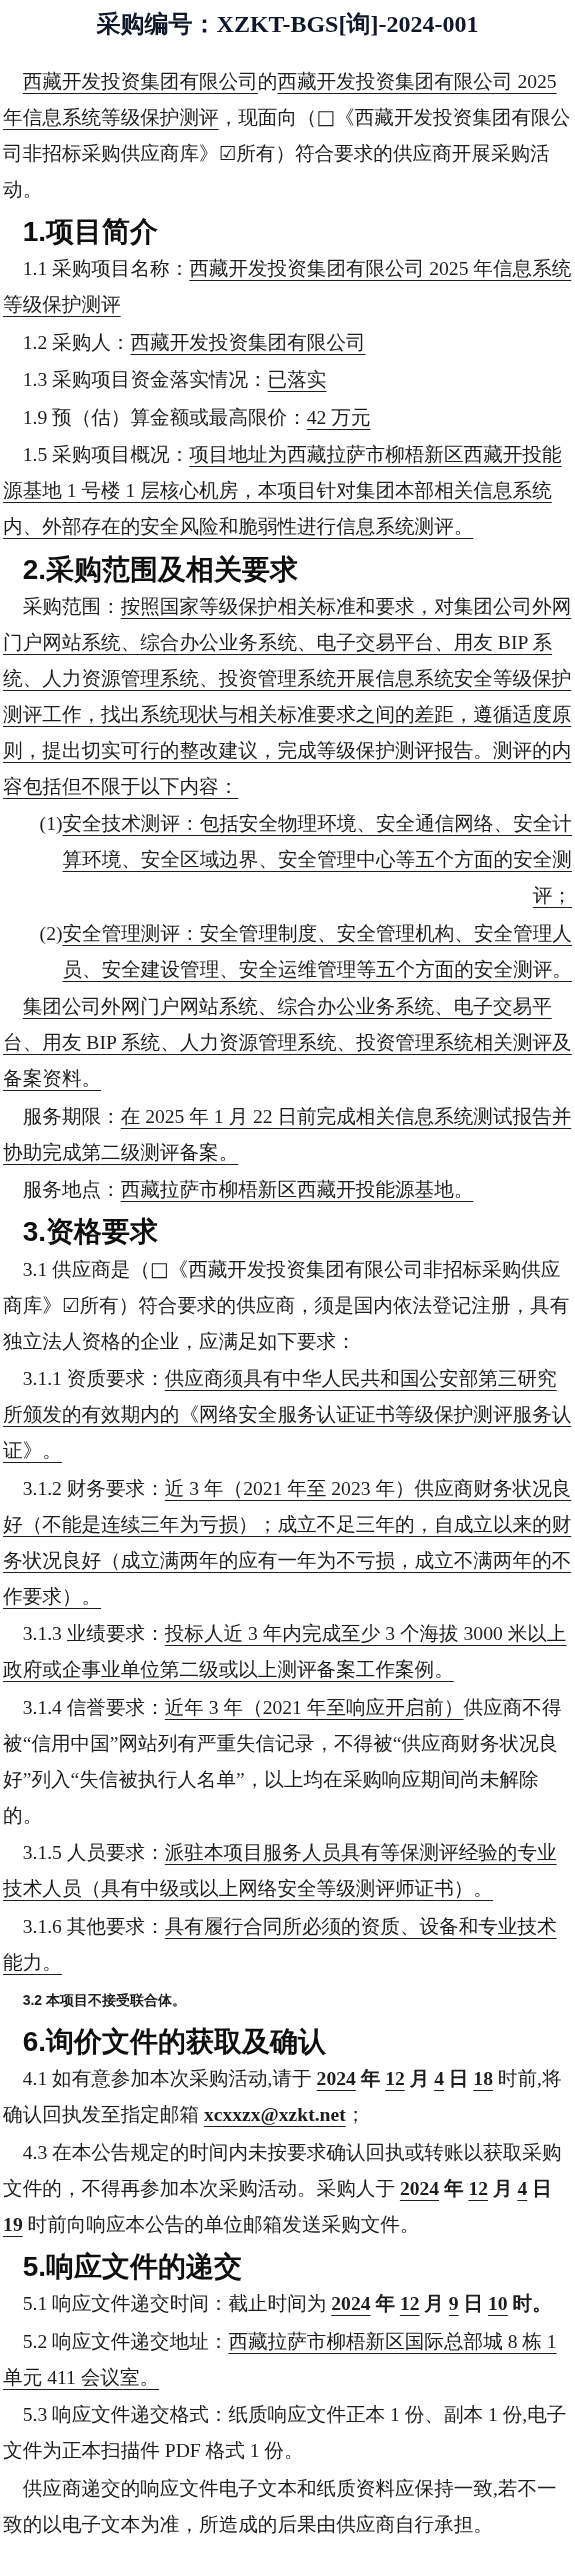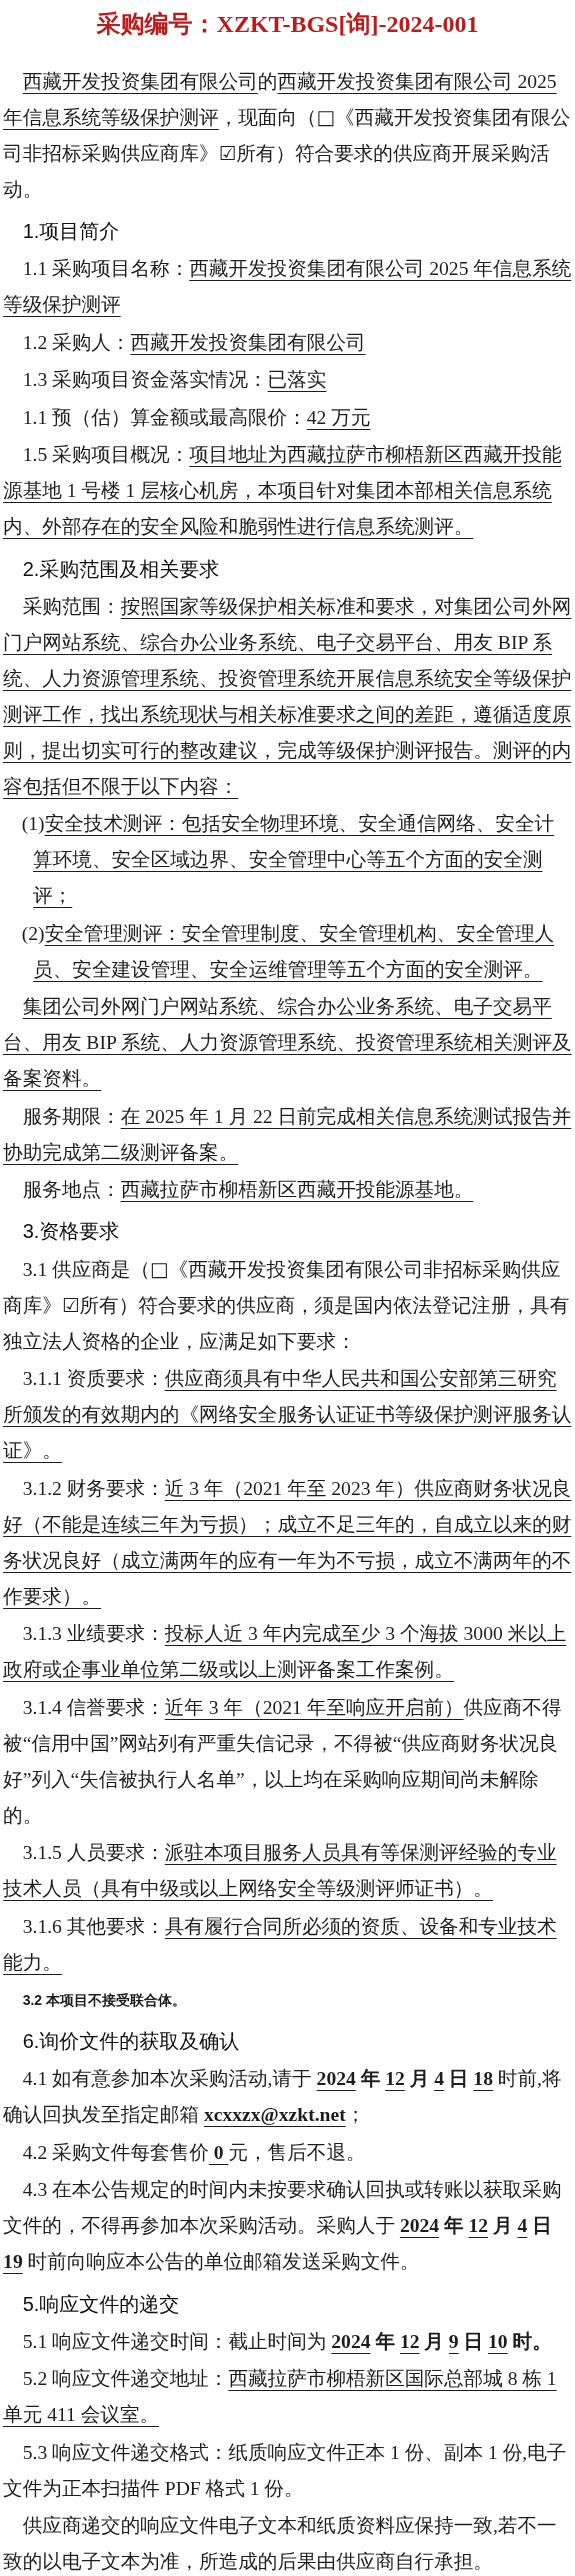--- a/index.html
+++ b/index.html
@@ -5,48 +5,48 @@
   html,body{margin:0;padding:0;background:#ffffff;}
   .page{
     width:576px; box-sizing:border-box; position:relative;
     padding:4.1px 4.1px 0 3.1px;
     font-family:"Liberation Serif","DejaVu Serif",serif;
     font-size:19.6px; line-height:36px; color:#1d1d1d;
     overflow:visible;
   }
   .doc-title{
     font-size:24px; line-height:32px; font-weight:bold; text-align:center;
-    color:#b91c1c; margin:4.1px 0 24px; text-indent:0;
+    color:#0f172a; margin:4.1px 0 24px; text-indent:0;
   }
   h2.h{
-    font-size:20px; line-height:33px; color:#0f0f0f;
-    font-family:"Liberation Sans","DejaVu Sans",sans-serif; font-weight:400;
+    font-size:28px; line-height:33px; color:#0f0f0f;
+    font-family:"Liberation Sans","DejaVu Sans",sans-serif; font-weight:700;
     margin:7.2px 0 3.1px; text-indent:19.6px;
   }
   p{margin:0 0 1.5px; text-indent:19.6px;}
-  p.sub{padding-left:30px; text-indent:-11.3px;}
+  p.sub{padding-left:30px; text-indent:-11.3px;text-align:right;}
   .u{text-decoration:underline; text-underline-offset:4.6px; text-decoration-thickness:1px;margin-top:12px;}
   .b{font-weight:bold;}
   .cb{font-family:"DejaVu Sans","Liberation Sans",sans-serif;}
   .bold-line{font-family:"Liberation Sans","DejaVu Sans",sans-serif;font-weight:700;font-size:14px;}
 </style>
 </head>
 <body>
 
 <div class="page">
 
   <h1 class="doc-title">采购编号：XZKT-BGS[询]-2024-001</h1>
 
   <p><span class="u">西藏开发投资集团有限公司</span><span>的</span><span class="u">西藏开发投资集团有限公司 2025 年信息系统等级保护测评</span><span>，现面向（</span><span class="cb">□</span><span>《西藏开发投资集团有限公司非招标采购供应商库》</span><span class="cb b">☑</span><span>所有）符合要求的供应商开展采购活动。</span></p>
 
   <h2 class="h">1.项目简介</h2>
   <p><span>1.1 采购项目名称：</span><span class="u">西藏开发投资集团有限公司 2025 年信息系统等级保护测评</span></p>
   <p><span>1.2 采购人：</span><span class="u">西藏开发投资集团有限公司</span></p>
   <p><span>1.3 采购项目资金落实情况：</span><span class="u">已落实</span></p>
-  <p><span>1.1 预（估）算金额或最高限价：</span><span class="u">42 万元</span></p>
+  <p><span>1.9 预（估）算金额或最高限价：</span><span class="u">42 万元</span></p>
   <p><span>1.5 采购项目概况：</span><span class="u">项目地址为西藏拉萨市柳梧新区西藏开投能源基地 1 号楼 1 层核心机房，本项目针对集团本部相关信息系统内、外部存在的安全风险和脆弱性进行信息系统测评。</span></p>
 
   <h2 class="h">2.采购范围及相关要求</h2>
   <p><span>采购范围：</span><span class="u">按照国家等级保护相关标准和要求，对集团公司外网门户网站系统、综合办公业务系统、电子交易平台、用友 BIP 系统、人力资源管理系统、投资管理系统开展信息系统安全等级保护测评工作，找出系统现状与相关标准要求之间的差距，遵循适度原则，提出切实可行的整改建议，完成等级保护测评报告。测评的内容包括但不限于以下内容：</span></p>
   <p class="sub"><span>(1)</span><span class="u">安全技术测评：包括安全物理环境、安全通信网络、安全计算环境、安全区域边界、安全管理中心等五个方面的安全测评；</span></p>
   <p class="sub"><span>(2)</span><span class="u">安全管理测评：安全管理制度、安全管理机构、安全管理人员、安全建设管理、安全运维管理等五个方面的安全测评。</span></p>
   <p><span class="u">集团公司外网门户网站系统、综合办公业务系统、电子交易平台、用友 BIP 系统、人力资源管理系统、投资管理系统相关测评及备案资料。</span></p>
   <p><span>服务期限：</span><span class="u">在 2025 年 1 月 22 日前完成相关信息系统测试报告并协助完成第二级测评备案。</span></p>
   <p><span>服务地点：</span><span class="u">西藏拉萨市柳梧新区西藏开投能源基地。</span></p>
 
@@ -55,21 +55,20 @@
   <p><span>3.1.1 资质要求：</span><span class="u">供应商须具有中华人民共和国公安部第三研究所颁发的有效期内的《网络安全服务认证证书等级保护测评服务认证》。</span></p>
   <p><span>3.1.2 财务要求：</span><span class="u">近 3 年（2021 年至 2023 年）供应商财务状况良好（不能是连续三年为亏损）；成立不足三年的，自成立以来的财务状况良好（成立满两年的应有一年为不亏损，成立不满两年的不作要求）。</span></p>
   <p><span>3.1.3 业绩要求：</span><span class="u">投标人近 3 年内完成至少 3 个海拔 3000 米以上政府或企事业单位第二级或以上测评备案工作案例。</span></p>
   <p><span>3.1.4 信誉要求：</span><span class="u">近年 3 年（2021 年至响应开启前）</span><span>供应商不得被“信用中国”网站列有严重失信记录，不得被“供应商财务状况良好”列入“失信被执行人名单”，以上均在采购响应期间尚未解除的。</span></p>
   <p><span>3.1.5 人员要求：</span><span class="u">派驻本项目服务人员具有等保测评经验的专业技术人员（具有中级或以上网络安全等级测评师证书）。</span></p>
   <p><span>3.1.6 其他要求：</span><span class="u">具有履行合同所必须的资质、设备和专业技术能力。</span></p>
   <p class="bold-line">3.2 本项目不接受联合体。</p>
 
   <h2 class="h">6.询价文件的获取及确认</h2>
   <p><span>4.1 如有意参加本次采购活动,请于 </span><span class="b u">2024</span><span class="b"> 年 </span><span class="b u">12</span><span class="b"> 月 </span><span class="b u">4</span><span class="b"> 日 </span><span class="b u">18</span><span> 时前,将确认回执发至指定邮箱 </span><span class="b u">xcxxzx@xzkt.net</span><span>；</span></p>
-  <p><span>4.2 采购文件每套售价</span><span class="b u"> 0 </span><span>元，售后不退。</span></p>
   <p><span>4.3 在本公告规定的时间内未按要求确认回执或转账以获取采购文件的，不得再参加本次采购活动。采购人于 </span><span class="b u">2024</span><span class="b"> 年 </span><span class="b u">12</span><span class="b"> 月 </span><span class="b u">4</span><span class="b"> 日 </span><span class="b u">19</span><span> 时前向响应本公告的单位邮箱发送采购文件。</span></p>
 
   <h2 class="h">5.响应文件的递交</h2>
   <p><span>5.1 响应文件递交时间：截止时间为 </span><span class="b u">2024</span><span class="b"> 年 </span><span class="b u">12</span><span class="b"> 月 </span><span class="b u">9</span><span class="b"> 日 </span><span class="b u">10</span><span class="b"> 时。</span></p>
   <p><span>5.2 响应文件递交地址：</span><span class="u">西藏拉萨市柳梧新区国际总部城 8 栋 1 单元 411 会议室。</span></p>
   <p>5.3 响应文件递交格式：纸质响应文件正本 1 份、副本 1 份,电子文件为正本扫描件 PDF 格式 1 份。</p>
   <p>供应商递交的响应文件电子文本和纸质资料应保持一致,若不一致的以电子文本为准，所造成的后果由供应商自行承担。</p>
 
 </div>
 

